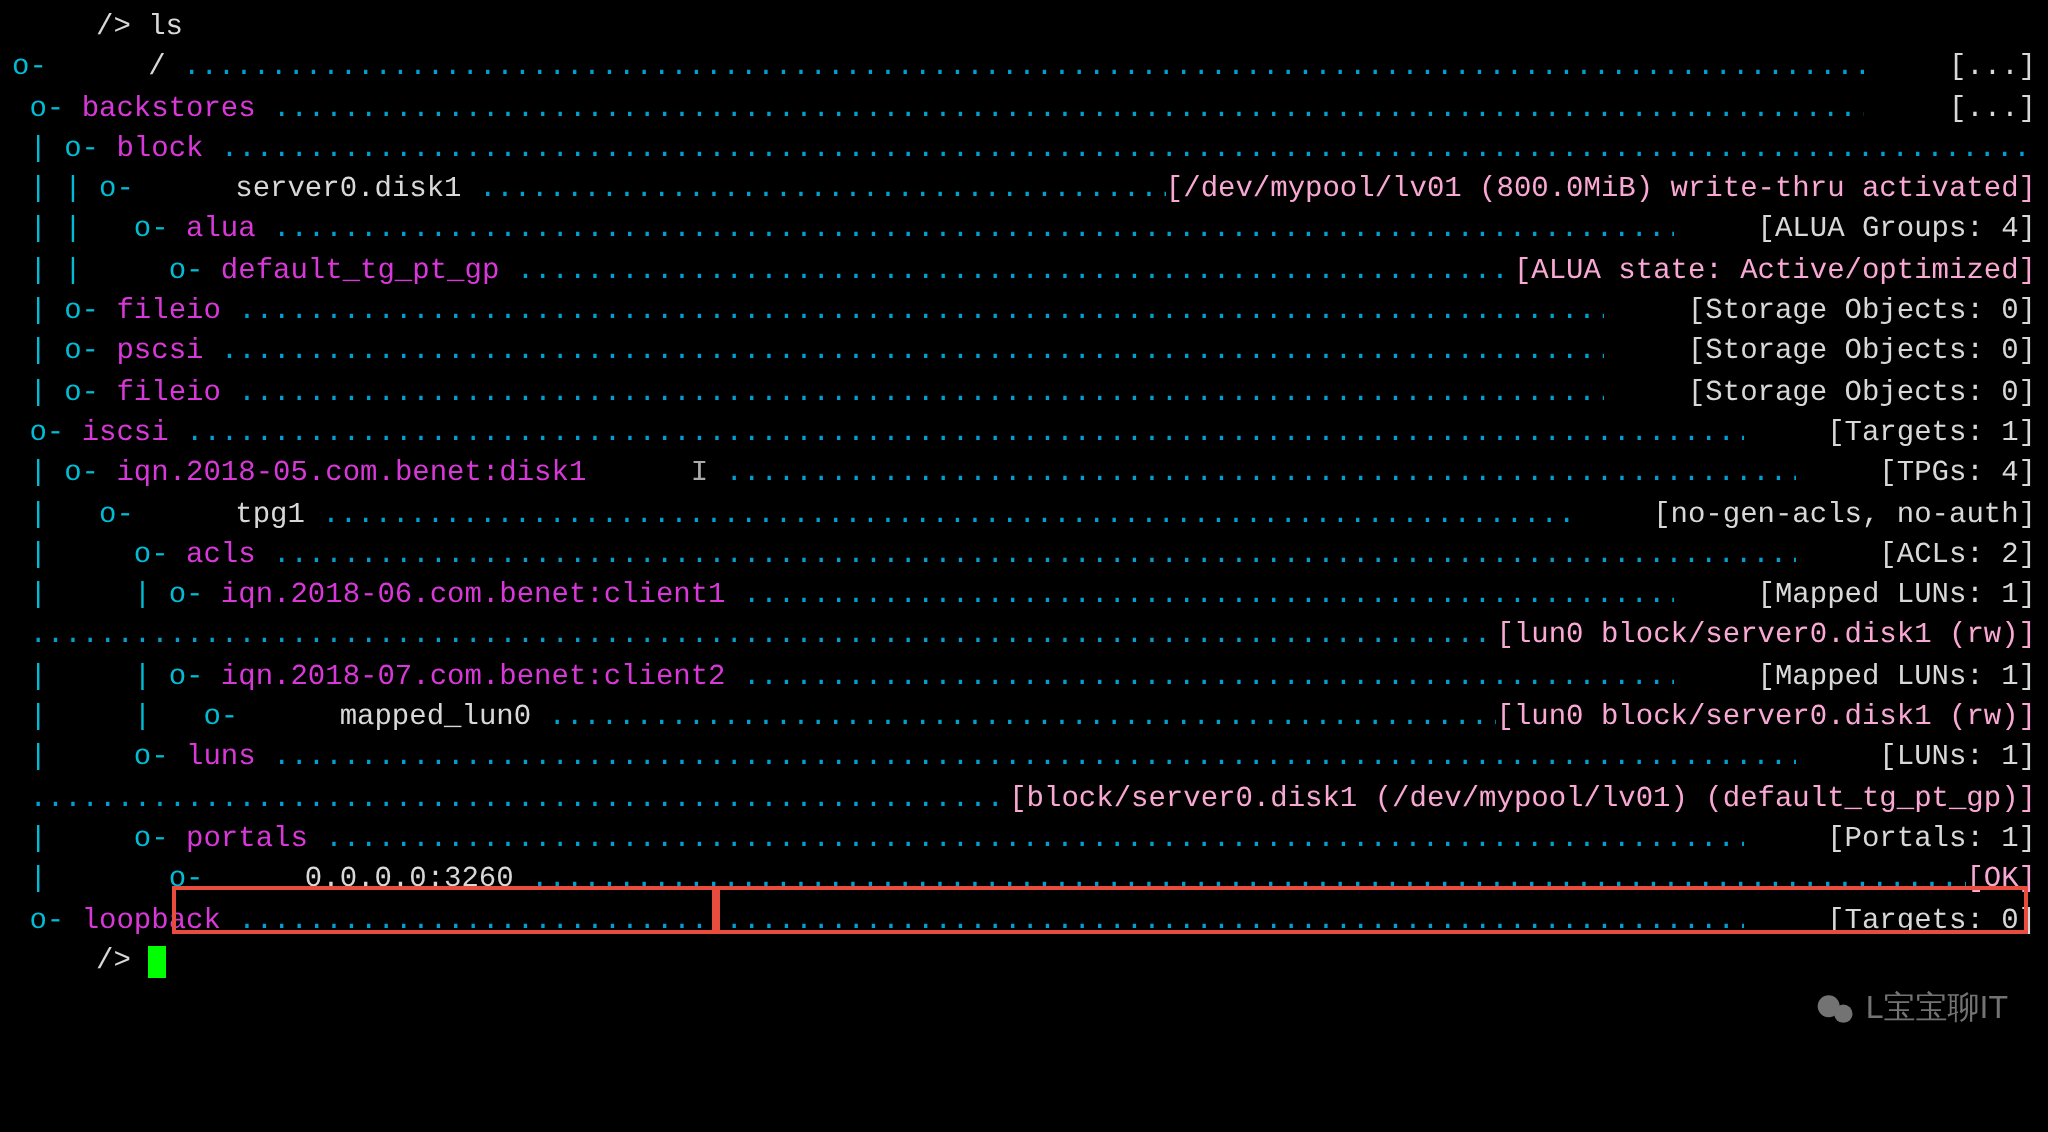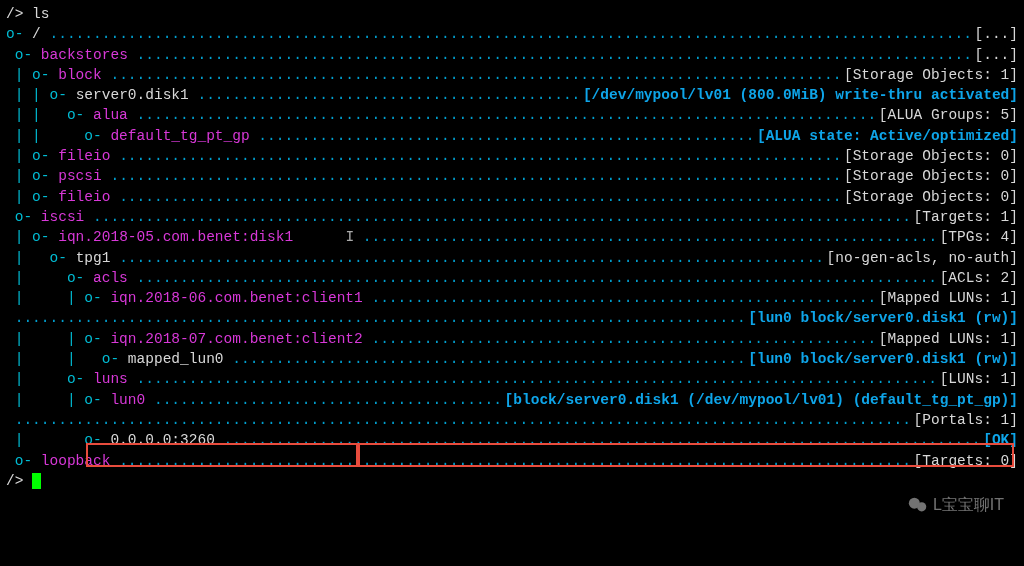--- a/index.html
+++ b/index.html
@@ -28,22 +28,22 @@
     overflow: hidden;
     color: #00a0d0;
     position: relative;
   }
   .dots::before {
     content: " ...................................................................................................................................................................................";
     letter-spacing: 0px;
   }
   .cyan { color: #00bcd4; }
   .magenta { color: #d838d8; }
-  .green { color: #0ea5e9; font-weight: bold; }
-  .white { color: #d8d8d8; }
+  .green { color: #f9a8d4; }
+  .white { color: #d8d8d8; margin-left: 42px; }
   .redbox {
     position: absolute;
     border: 2px solid #e84c3d;
     pointer-events: none;
   }
   .cursor {
     display: inline-block;
     width: 9px;
     height: 16px;
     background: #00ff00;
@@ -85,33 +85,32 @@
 
 <div class="line">
   <span class="left"><span class="cyan"> o- </span><span class="magenta">backstores</span></span>
   <span class="dots"></span>
   <span class="right white">[...]</span>
 </div>
 
 <div class="line">
   <span class="left"><span class="cyan"> | o- </span><span class="magenta">block</span></span>
   <span class="dots"></span>
-  <span class="right white">[Storage Objects: 1]</span>
 </div>
 
 <div class="line">
   <span class="left"><span class="cyan"> | | o- </span><span class="white">server0.disk1</span></span>
   <span class="dots"></span>
   <span class="right"><span class="green">[/dev/mypool/lv01 (800.0MiB) write-thru activated]</span></span>
 </div>
 
 <div class="line">
   <span class="left"><span class="cyan"> | |   o- </span><span class="magenta">alua</span></span>
   <span class="dots"></span>
-  <span class="right white">[ALUA Groups: 5]</span>
+  <span class="right white">[ALUA Groups: 4]</span>
 </div>
 
 <div class="line">
   <span class="left"><span class="cyan"> | |     o- </span><span class="magenta">default_tg_pt_gp</span></span>
   <span class="dots"></span>
   <span class="right"><span class="green">[ALUA state: Active/optimized]</span></span>
 </div>
 
 <div class="line">
   <span class="left"><span class="cyan"> | o- </span><span class="magenta">fileio</span></span>
@@ -178,26 +177,26 @@
   <span class="right"><span class="green">[lun0 block/server0.disk1 (rw)]</span></span>
 </div>
 
 <div class="line">
   <span class="left"><span class="cyan"> |     o- </span><span class="magenta">luns</span></span>
   <span class="dots"></span>
   <span class="right white">[LUNs: 1]</span>
 </div>
 
 <div class="line">
-  <span class="left"><span class="cyan"> |     | o- </span><span class="magenta">lun0</span></span>
   <span class="dots"></span>
   <span class="right"><span class="green">[block/server0.disk1 (/dev/mypool/lv01) (default_tg_pt_gp)]</span></span>
 </div>
 
 <div class="line">
+  <span class="left"><span class="cyan"> |     o- </span><span class="magenta">portals</span></span>
   <span class="dots"></span>
   <span class="right white">[Portals: 1]</span>
 </div>
 
 <div class="line">
   <span class="left"><span class="cyan"> |       o- </span><span class="white">0.0.0.0:3260</span></span>
   <span class="dots"></span>
   <span class="right"><span class="green">[OK]</span></span>
 </div>
 

